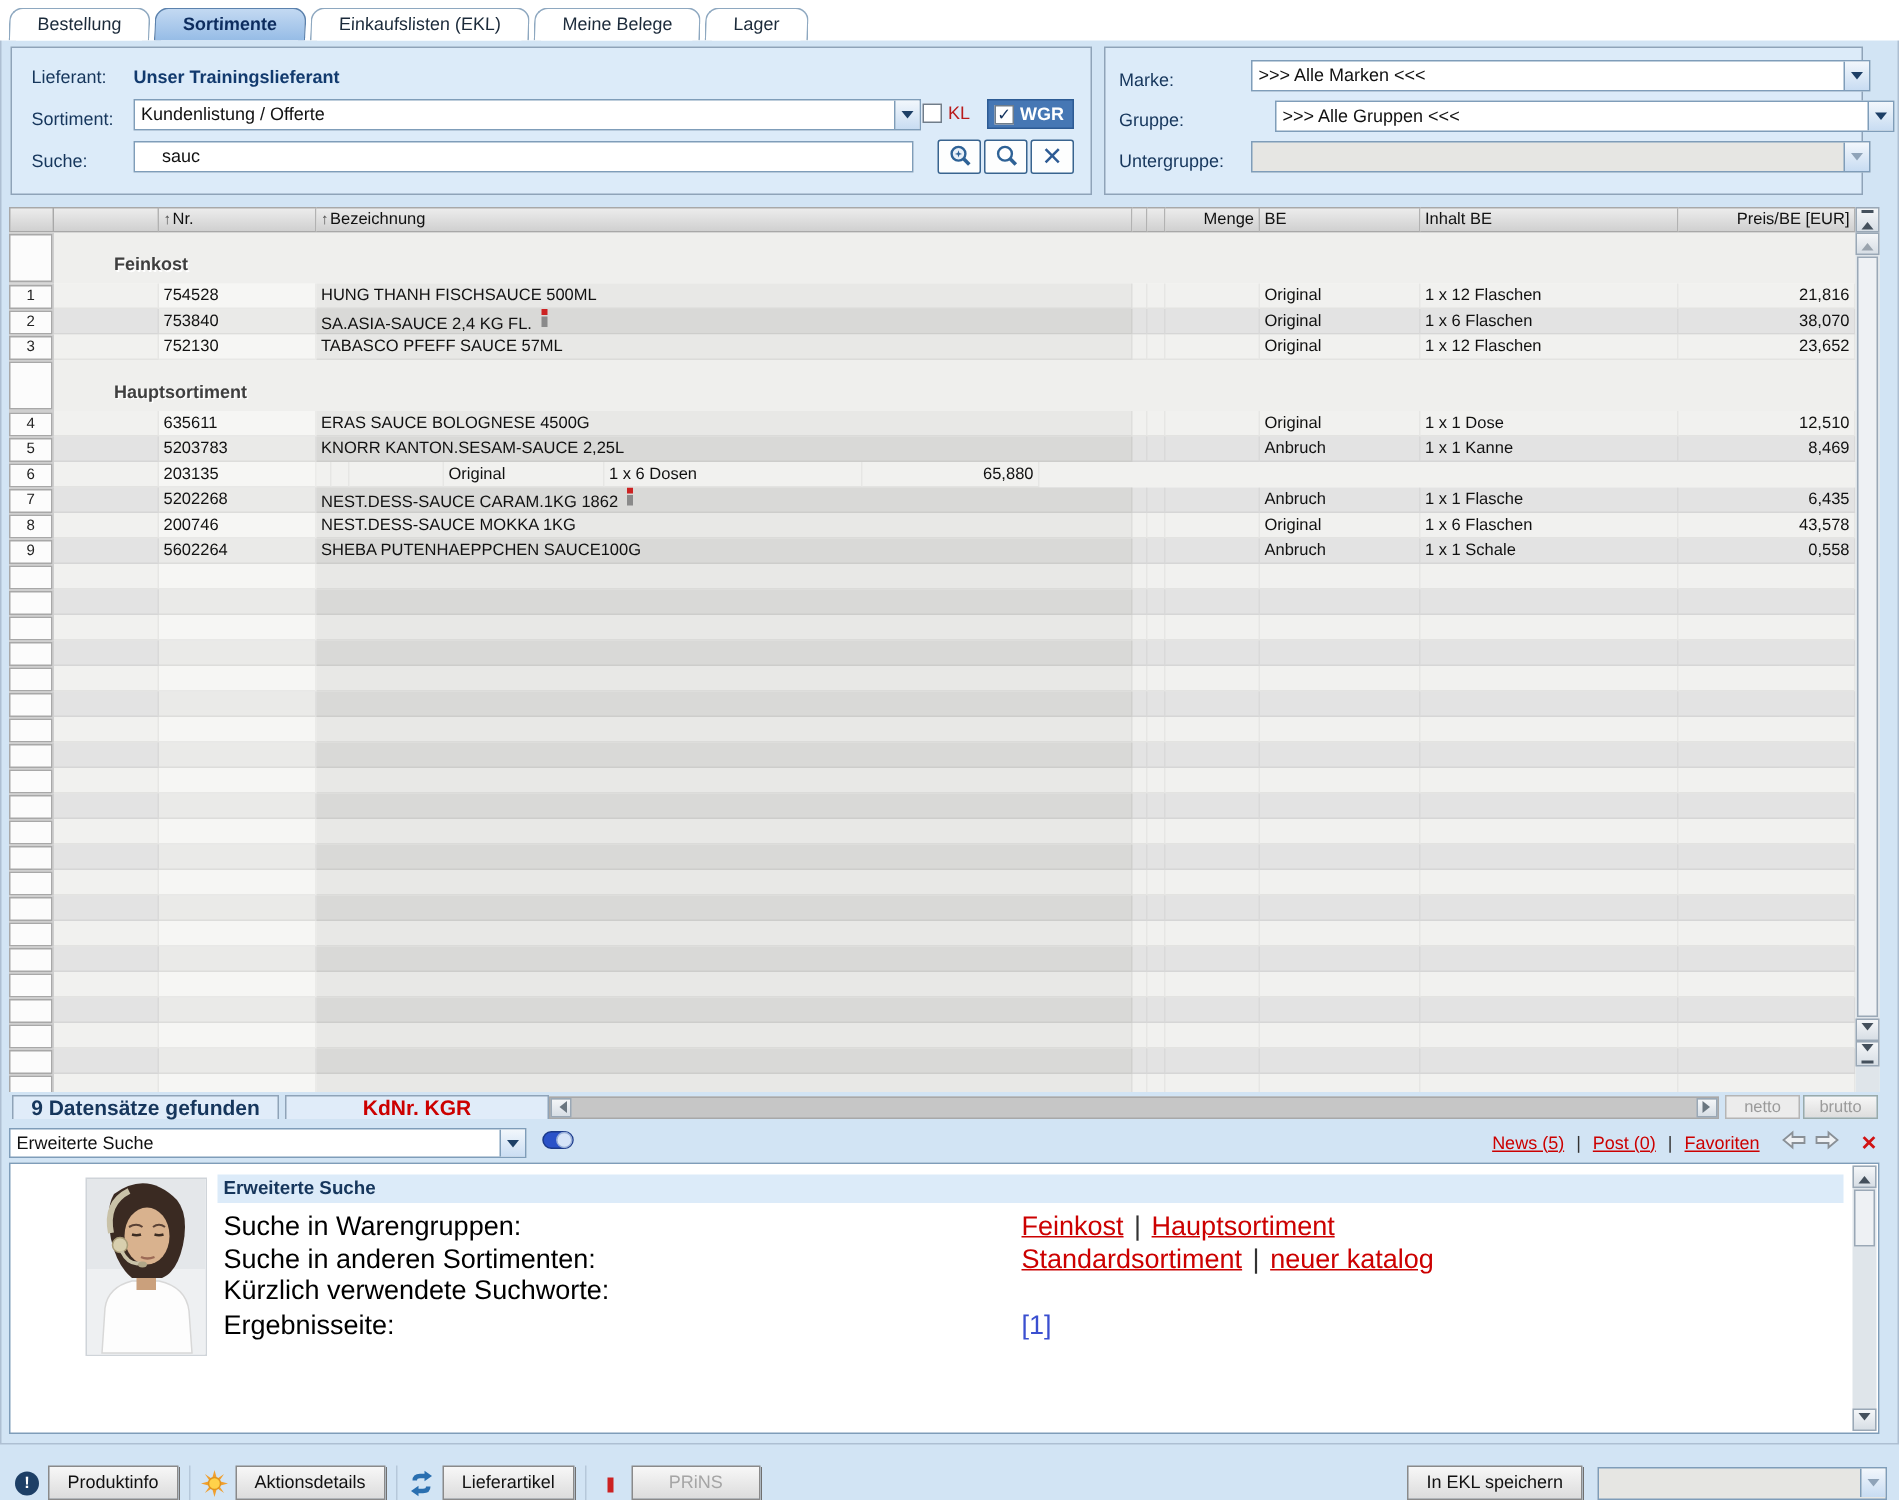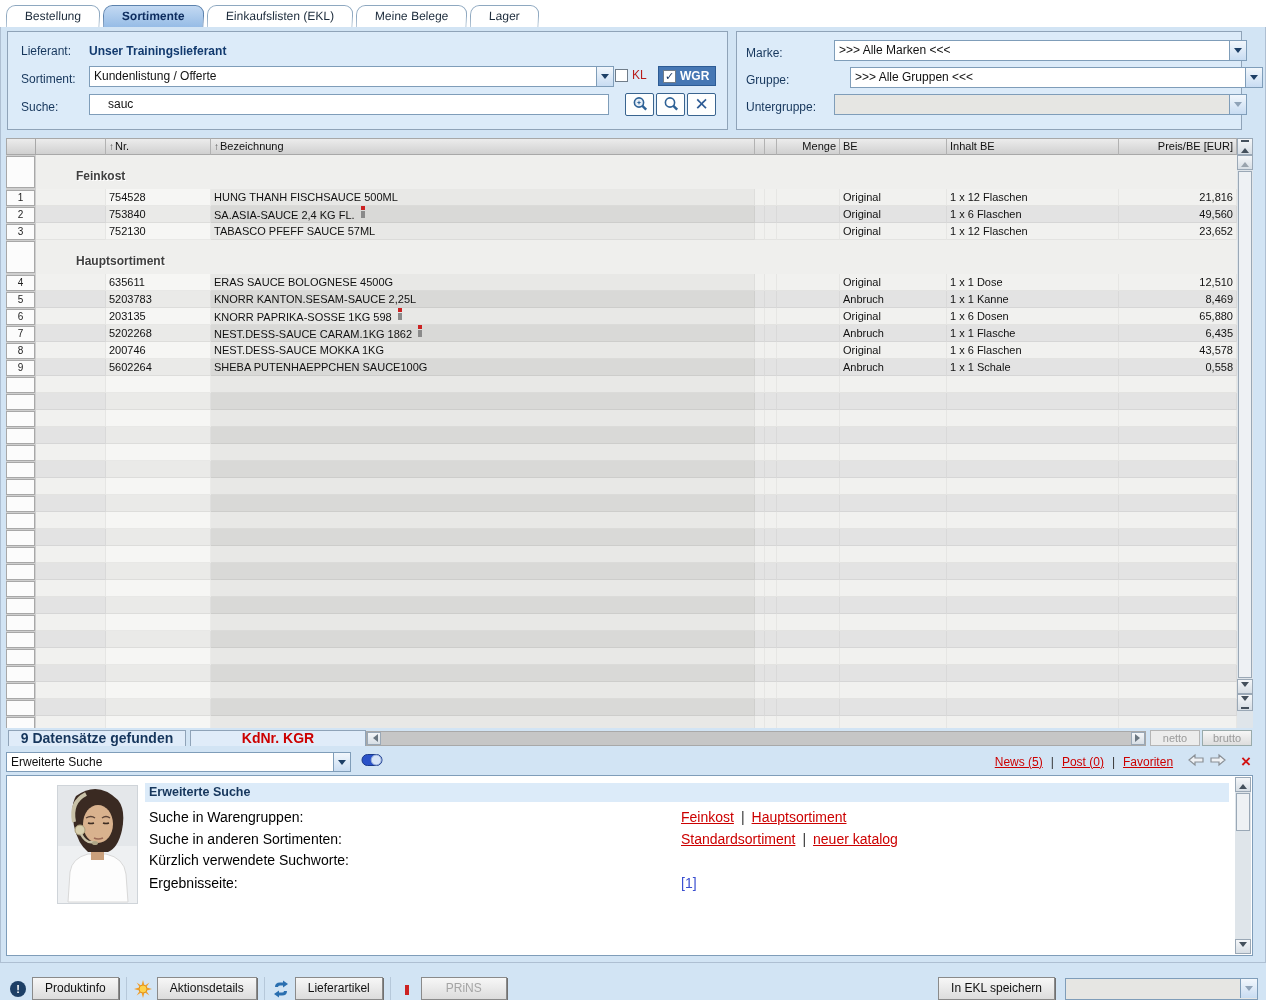--- a/index.html
+++ b/index.html
@@ -110,21 +110,21 @@
   .navarrows { display:flex; gap:4px; margin:0 6px; }
   .closex { color:#d11313; font-weight:bold; font-size:17px; line-height:1; margin-right:8px; cursor:pointer; }
   .closex::before { content:"\00D7"; }
 
   
   .advpanel { position:absolute; left:6px; top:775px; width:1247px; height:181px; background:#fff;
               border:1px solid #7f9db9; }
   .avatar { position:absolute; left:50px; top:9px; width:81px; height:119px; border:1px solid #cfd4d9; }
   .advtitle { position:absolute; left:138px; top:7px; width:1084px; height:19px; background:#dcebf9;
               color:#16365c; font-weight:bold; font-size:12.5px; line-height:19px; padding-left:4px; }
-  .advrow { position:absolute; left:142px; width:1080px; height:20px; display:flex; font-size:14px;align-items:center; }
+  .advrow { position:absolute; left:142px; width:1080px; height:20px; display:flex; font-size:18px;align-items:center; }
   .advrow .alabel { width:532px; color:#000; }
   .advrow .avalue { display:flex; gap:7px; }
   .pagelink { color:#3a4fd0; cursor:pointer; }
   .pvscroll { position:absolute; right:1px; top:1px; width:16px; height:177px; background:#dfe5ea; }
   .pthumb { width:14px; margin:1px; height:38px; background:#eef1f4; border:1px solid #9aa8b6; }
   .pvscroll .sbtn.bottom { position:absolute; bottom:0; }
 
   
   .toolbar { position:absolute; left:0; top:962px; width:1266px; height:38px; background:#d2e4f4;
              border-top:1px solid #aebfd2; display:flex; align-items:flex-end; padding:0 8px; }
@@ -270,21 +270,21 @@
             <div class="gcell">2</div>
           </div>
           <div class="cell c0"></div>
           <div class="cell c1">753840</div>
           <div class="cell c2"><span>SA.ASIA-SAUCE 2,4 KG FL.</span><span class="info-icon"><span class="info-dot" style="display: block;"></span><span class="info-stem" style="display: block;"></span></span></div>
           <div class="cell c3"></div>
           <div class="cell c4"></div>
           <div class="cell c5"></div>
           <div class="cell c6">Original</div>
           <div class="cell c7">1 x 6 Flaschen</div>
-          <div class="cell c8">49,560</div>
+          <div class="cell c8">38,070</div>
         </div>
         <div class="row odd">
           <div class="gcol">
             <div class="gcell">3</div>
           </div>
           <div class="cell c0"></div>
           <div class="cell c1">752130</div>
           <div class="cell c2"><span>TABASCO PFEFF SAUCE 57ML</span></div>
           <div class="cell c3"></div>
           <div class="cell c4"></div>
@@ -326,21 +326,20 @@
           <div class="cell c6">Anbruch</div>
           <div class="cell c7">1 x 1 Kanne</div>
           <div class="cell c8">8,469</div>
         </div>
         <div class="row odd">
           <div class="gcol">
             <div class="gcell">6</div>
           </div>
           <div class="cell c0"></div>
           <div class="cell c1">203135</div>
-          <div class="cell c2"><span>KNORR PAPRIKA-SOSSE 1KG 598</span><span class="info-icon"><span class="info-dot" style="display: block;"></span><span class="info-stem" style="display: block;"></span></span></div>
           <div class="cell c3"></div>
           <div class="cell c4"></div>
           <div class="cell c5"></div>
           <div class="cell c6">Original</div>
           <div class="cell c7">1 x 6 Dosen</div>
           <div class="cell c8">65,880</div>
         </div>
         <div class="row even">
           <div class="gcol">
             <div class="gcell">7</div>

